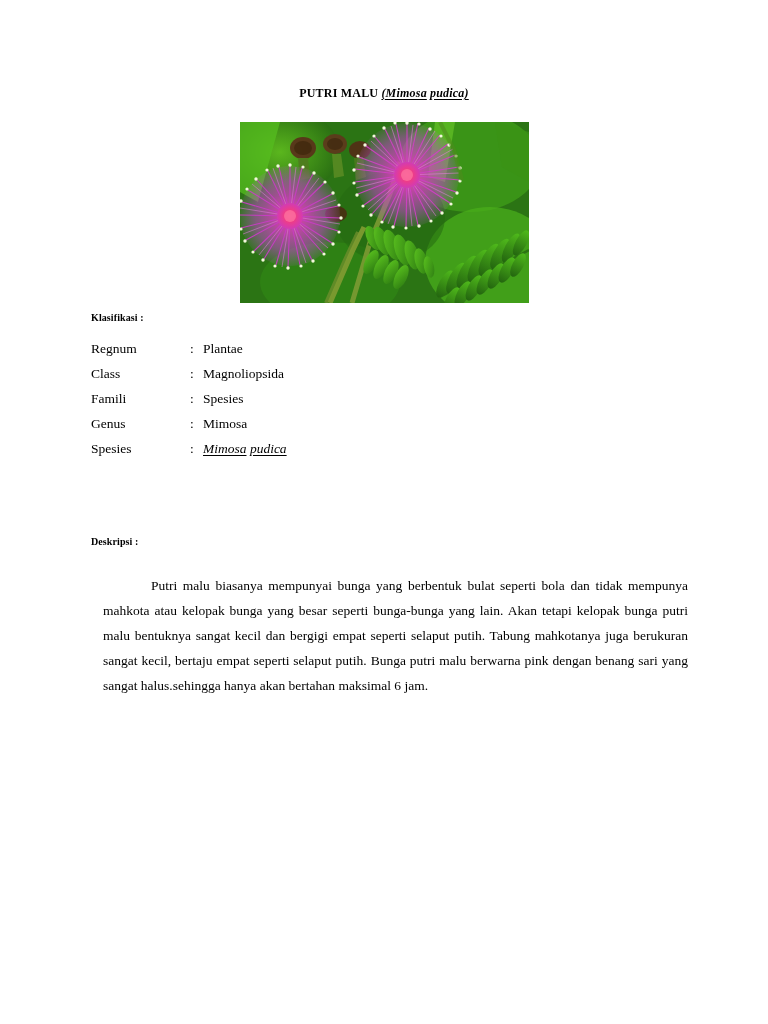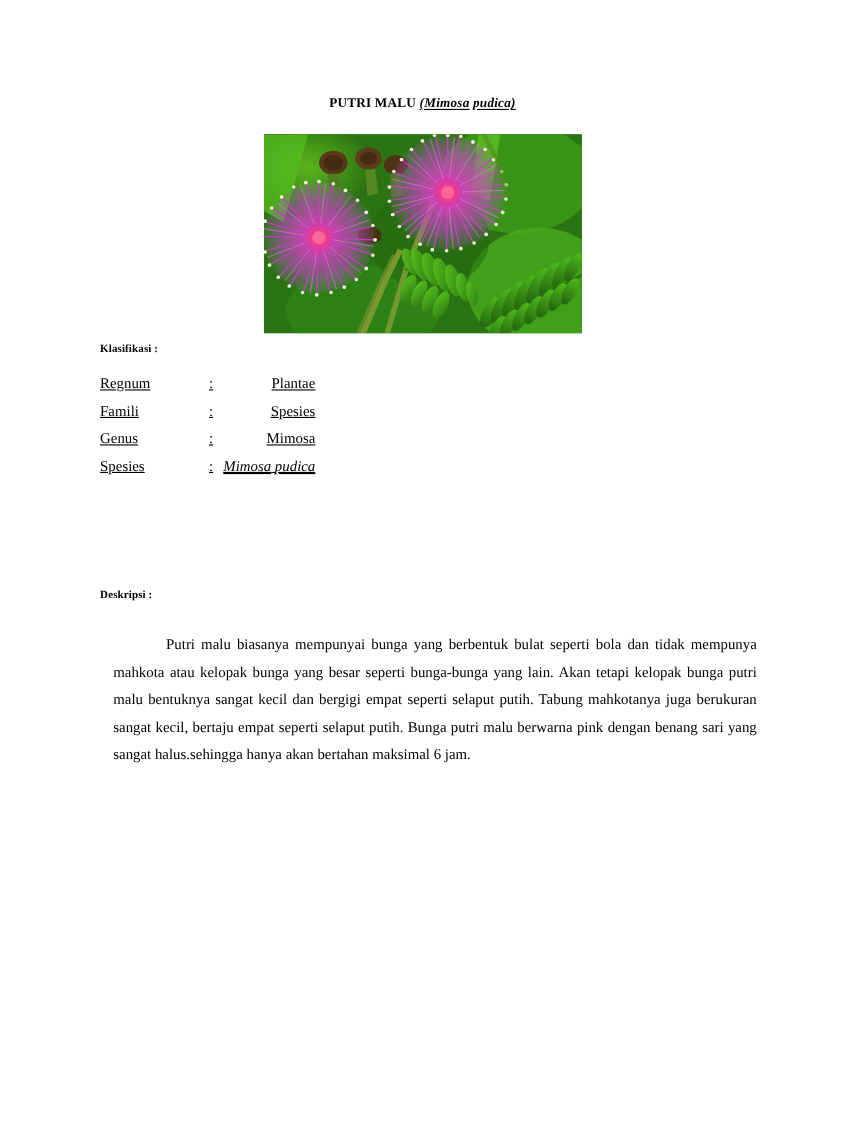--- a/index.html
+++ b/index.html
@@ -77,25 +77,24 @@
     top: 336px;
     border-collapse: collapse;
     font-size: 13.5px;
   }
   .klas-table td {
     padding: 0;
     height: 25px;
     vertical-align: top;
     line-height: 25px;
     white-space: nowrap;
-    text-decoration: underline;
   }
   .klas-table td.k-label { width: 99px; }
   .klas-table td.k-colon { width: 9px; }
-  .klas-table td.k-value { padding-left: 4px; text-align: right; }
+  .klas-table td.k-value { padding-left: 4px; }
   .k-value.italic-underline {
     font-style: italic;
   }
 
   
   .desc-par {
     position: absolute;
     left: 91px;
     top: 559px;
     width: 585px;
@@ -363,20 +362,25 @@
   <div class="section-heading" id="klasifikasi-heading">Klasifikasi :</div>
 
   <table class="klas-table">
     <tbody>
       <tr>
         <td class="k-label">Regnum</td>
         <td class="k-colon">:</td>
         <td class="k-value">Plantae</td>
       </tr>
       <tr>
+        <td class="k-label">Class</td>
+        <td class="k-colon">:</td>
+        <td class="k-value">Magnoliopsida</td>
+      </tr>
+      <tr>
         <td class="k-label">Famili</td>
         <td class="k-colon">:</td>
         <td class="k-value">Spesies</td>
       </tr>
       <tr>
         <td class="k-label">Genus</td>
         <td class="k-colon">:</td>
         <td class="k-value">Mimosa</td>
       </tr>
       <tr>

